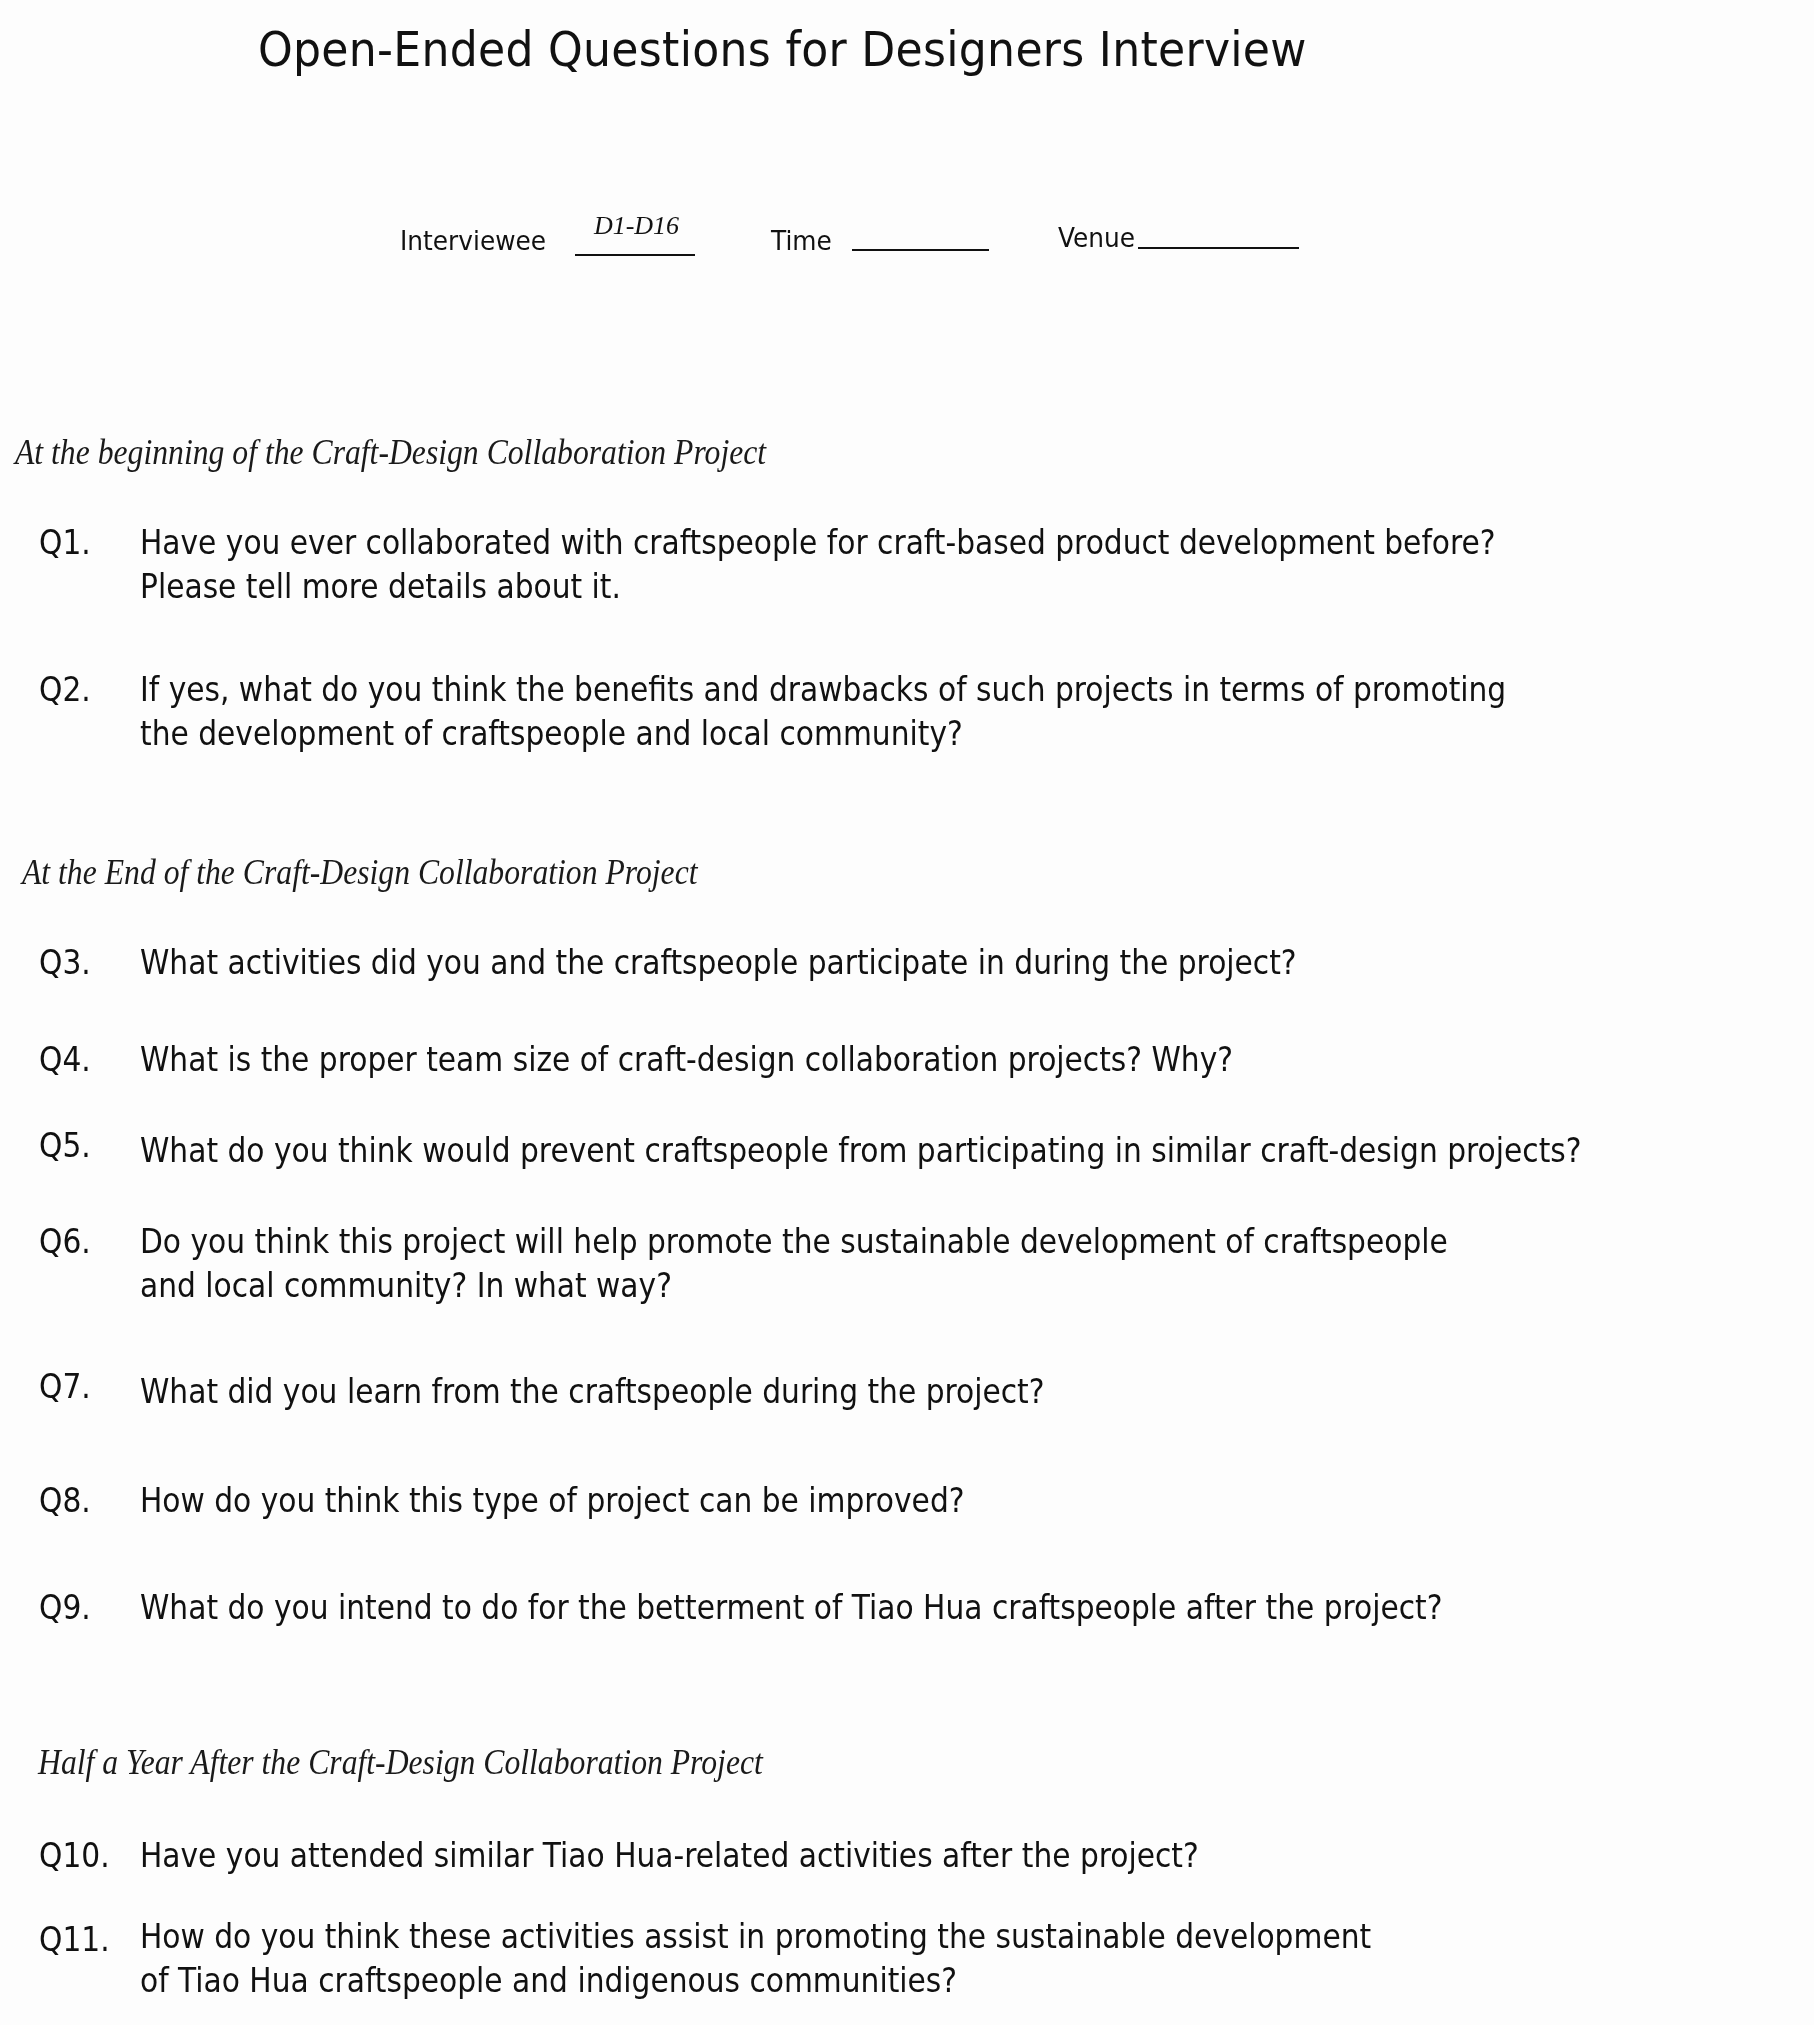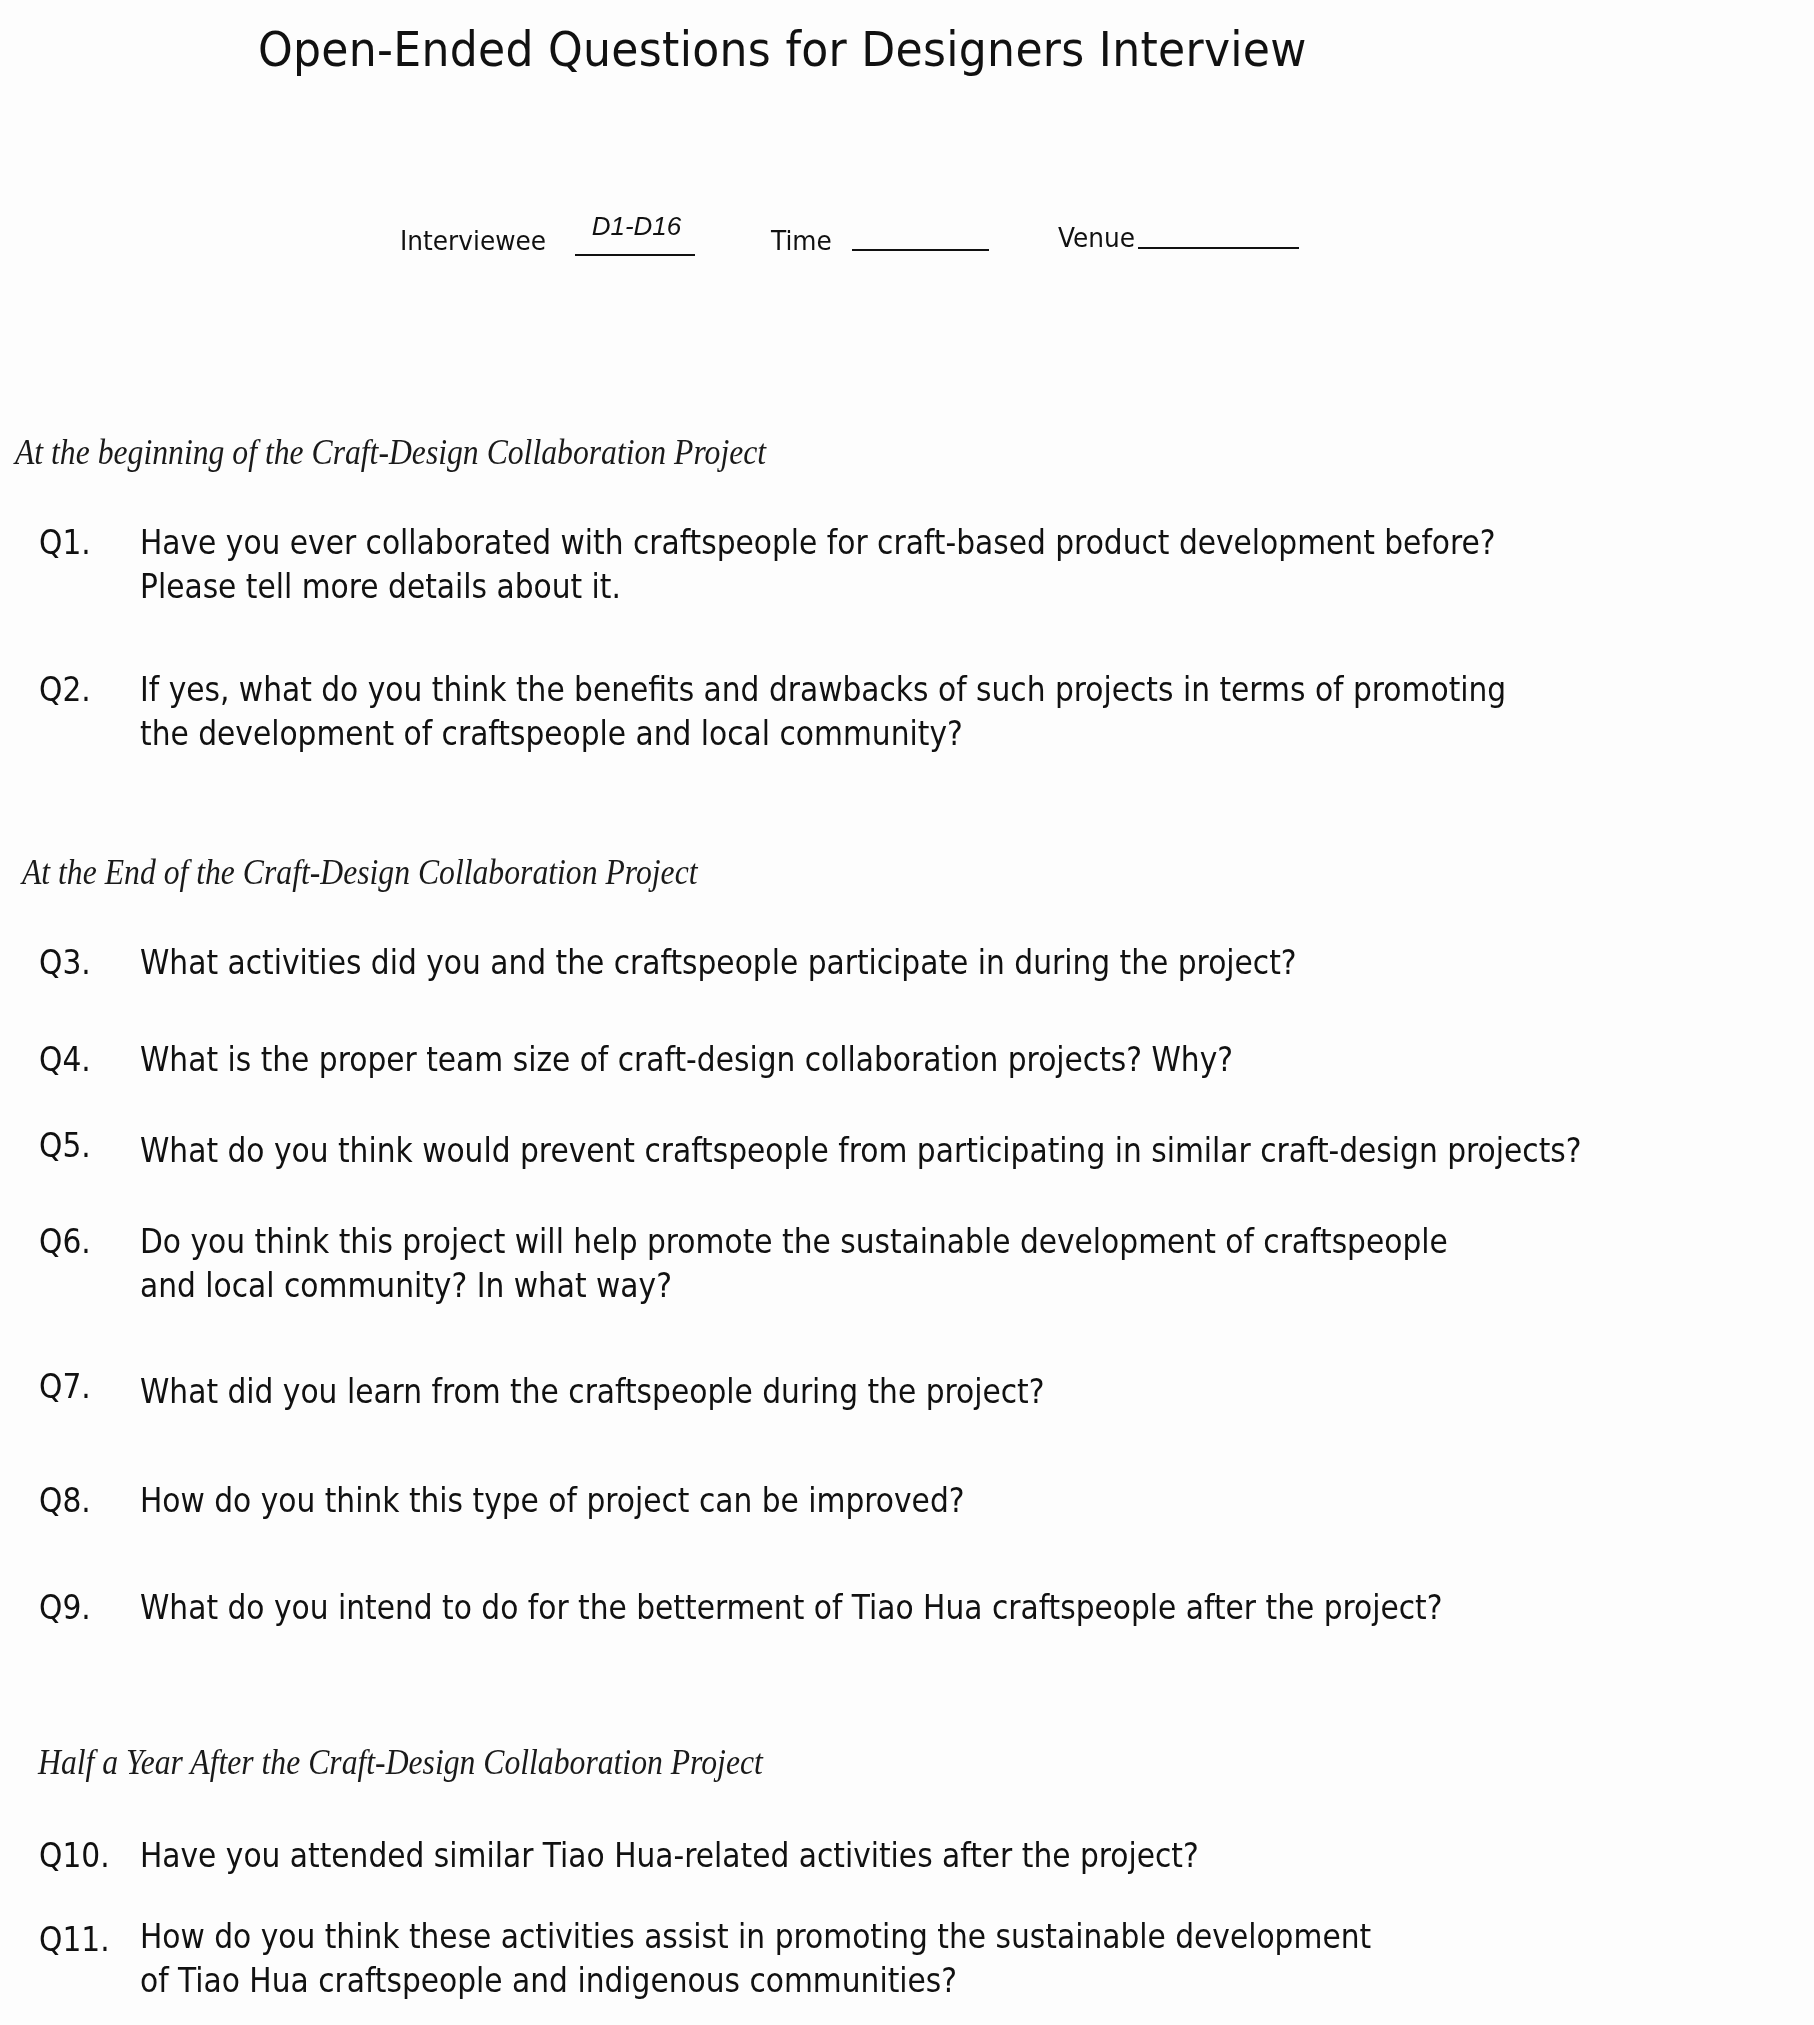--- a/index.html
+++ b/index.html
@@ -41,21 +41,21 @@
       white-space: nowrap;
       transform: scaleX(0.92);
       transform-origin: left top;
     }
     .meta-line {
       position: absolute;
       border-bottom: 2.5px solid #111111;
     }
     .meta-value {
       position: absolute;
-      font-family: Liberation Sans, sans-serif;
+      font-family: Liberation Serif, serif;
       font-style: italic;
       font-size: 26px;
       white-space: nowrap;
       text-align: center;
     }
     .section-heading {
       position: absolute;
       font-family: "Liberation Serif", "DejaVu Serif", serif;
       font-style: italic;
       font-size: 36px;

